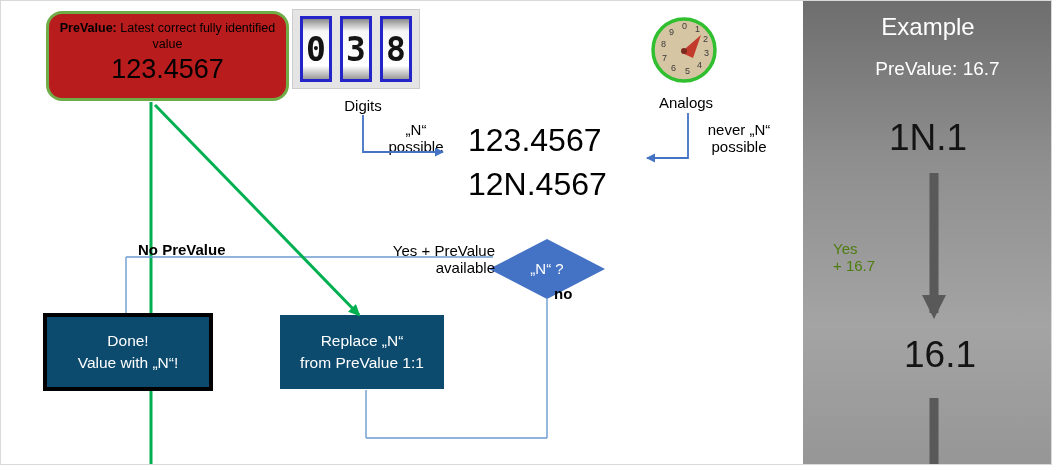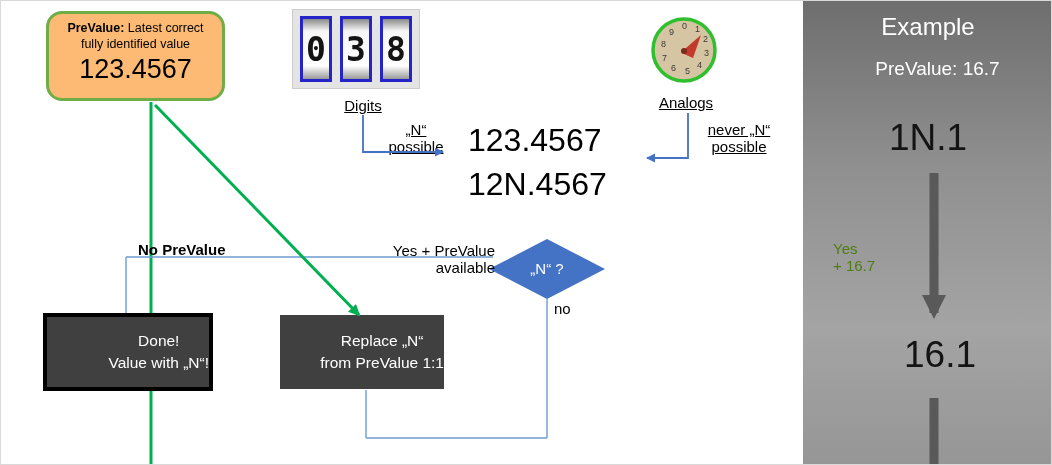--- a/index.html
+++ b/index.html
@@ -2,42 +2,42 @@
 <html><head>
 <meta charset="utf-8">
 <style>
   html,body { margin:0; padding:0; background:#fff; font-family:"Liberation Sans", sans-serif; }
   .stage { position:relative; width:1052px; height:465px; background:#ffffff; overflow:hidden; border:1px solid #d9d9d9; box-sizing:border-box; }
   .abs { position:absolute; }
   .pre { white-space:pre-line; }
   svg.layer { position:absolute; left:0; top:0; pointer-events:none; }
 
   
-  .prevalue-box { left:45px; top:10px; width:179px; height:90px; border:3.5px solid #70AD47;
-    border-radius:16px; background:#fdba74; box-sizing:border-box; text-align:center; padding:7px 10px 0 10px; z-index:4; }
+  .prevalue-box { left:45px; top:10px; width:243px; height:90px; border:3.5px solid #70AD47;
+    border-radius:16px; background:#b91c1c; box-sizing:border-box; text-align:center; padding:7px 10px 0 10px; z-index:4; }
   .prevalue-desc { font-size:12.5px; color:#000; line-height:1.25; }
   .prevalue-desc b { font-weight:bold; }
   .prevalue-value { font-size:27px; color:#000; margin-top:2px; }
 
   
   .digits-img { left:291px; top:8px; width:128px; height:80px; background:#e4e4e4; border:1px solid #cccccc;
     box-sizing:border-box; display:flex; align-items:center; justify-content:center; gap:8px; z-index:4; }
   .digit-cell { width:26px; height:60px; border:3px solid #2424c8; box-sizing:content-box;
     background:linear-gradient(180deg,#8a8a8a 0%,#f6f6f6 20%,#ffffff 78%,#9a9a9a 100%);
     display:flex; align-items:center; justify-content:center;
     font-family:"DejaVu Sans Mono", monospace; font-size:33px; font-weight:bold; color:#141414; }
 
   .small-label { font-size:15px; color:#000; }
-  .center { text-align:center;text-decoration:underline; }
+  .center { text-align:center; }
   .right { text-align:right; }
 
   .big-num { font-size:32px; color:#000; z-index:4; }
 
   
-  .flow-box { background:#404040; color:#ffffff; display:flex; align-items:center; justify-content:flex-end;
+  .flow-box { background:#0c4a6e; color:#ffffff; display:flex; align-items:center; justify-content:center;
     text-align:center; font-size:15.5px; line-height:1.4; box-sizing:border-box; z-index:4; }
   .done-box { left:42px; top:312px; width:170px; height:78px; border:4px solid #000; }
   .replace-box { left:279px; top:314px; width:164px; height:74px; }
 
   .diamond-label { left:488px; top:259px; width:116px; text-align:center; color:#ffffff; font-size:15px; z-index:4; }
 
   
   .panel { left:802px; top:0; width:250px; height:465px;
     background:linear-gradient(180deg,#6e6e6e 0%,#8f8f8f 35%,#a4a4a4 70%,#969696 100%); z-index:2; }
   .example-title { left:802px; top:12px; width:250px; text-align:center; font-size:24px; color:#ffffff; z-index:4; }
@@ -97,21 +97,21 @@
     <polygon points="33,38 37,33 52,20 44,43" fill="#c23a2b"></polygon>
     <circle cx="35" cy="36" r="3" fill="#7a2a1f"></circle>
   </svg>
   <div class="abs small-label center" style="left:640px; top:93px; width:90px; z-index:4;">Analogs</div>
   <div class="abs small-label center pre" style="left:692px; top:120px; width:92px; z-index:4;">never „N“
 possible</div>
 
   <div class="abs diamond-label">„N“ ?</div>
   <div class="abs small-label right pre" style="left:364px; top:241px; width:130px; z-index:4;">Yes + PreValue
 available</div>
-  <div class="abs small-label" style="left:553px; top:299px; z-index:4;">no</div>
+  <div class="abs small-label" style="left:553px; top:284px; z-index:4;font-weight:bold;">no</div>
   <div class="abs small-label" style="left:137px; top:240px; font-weight:bold; z-index:4;">No PreValue</div>
 
   <div class="abs flow-box done-box pre">
     <span class="pre">Done!
 Value with „N“!</span>
   </div>
   <div class="abs flow-box replace-box pre">
     <span class="pre">Replace „N“
 from PreValue 1:1</span>
   </div>

